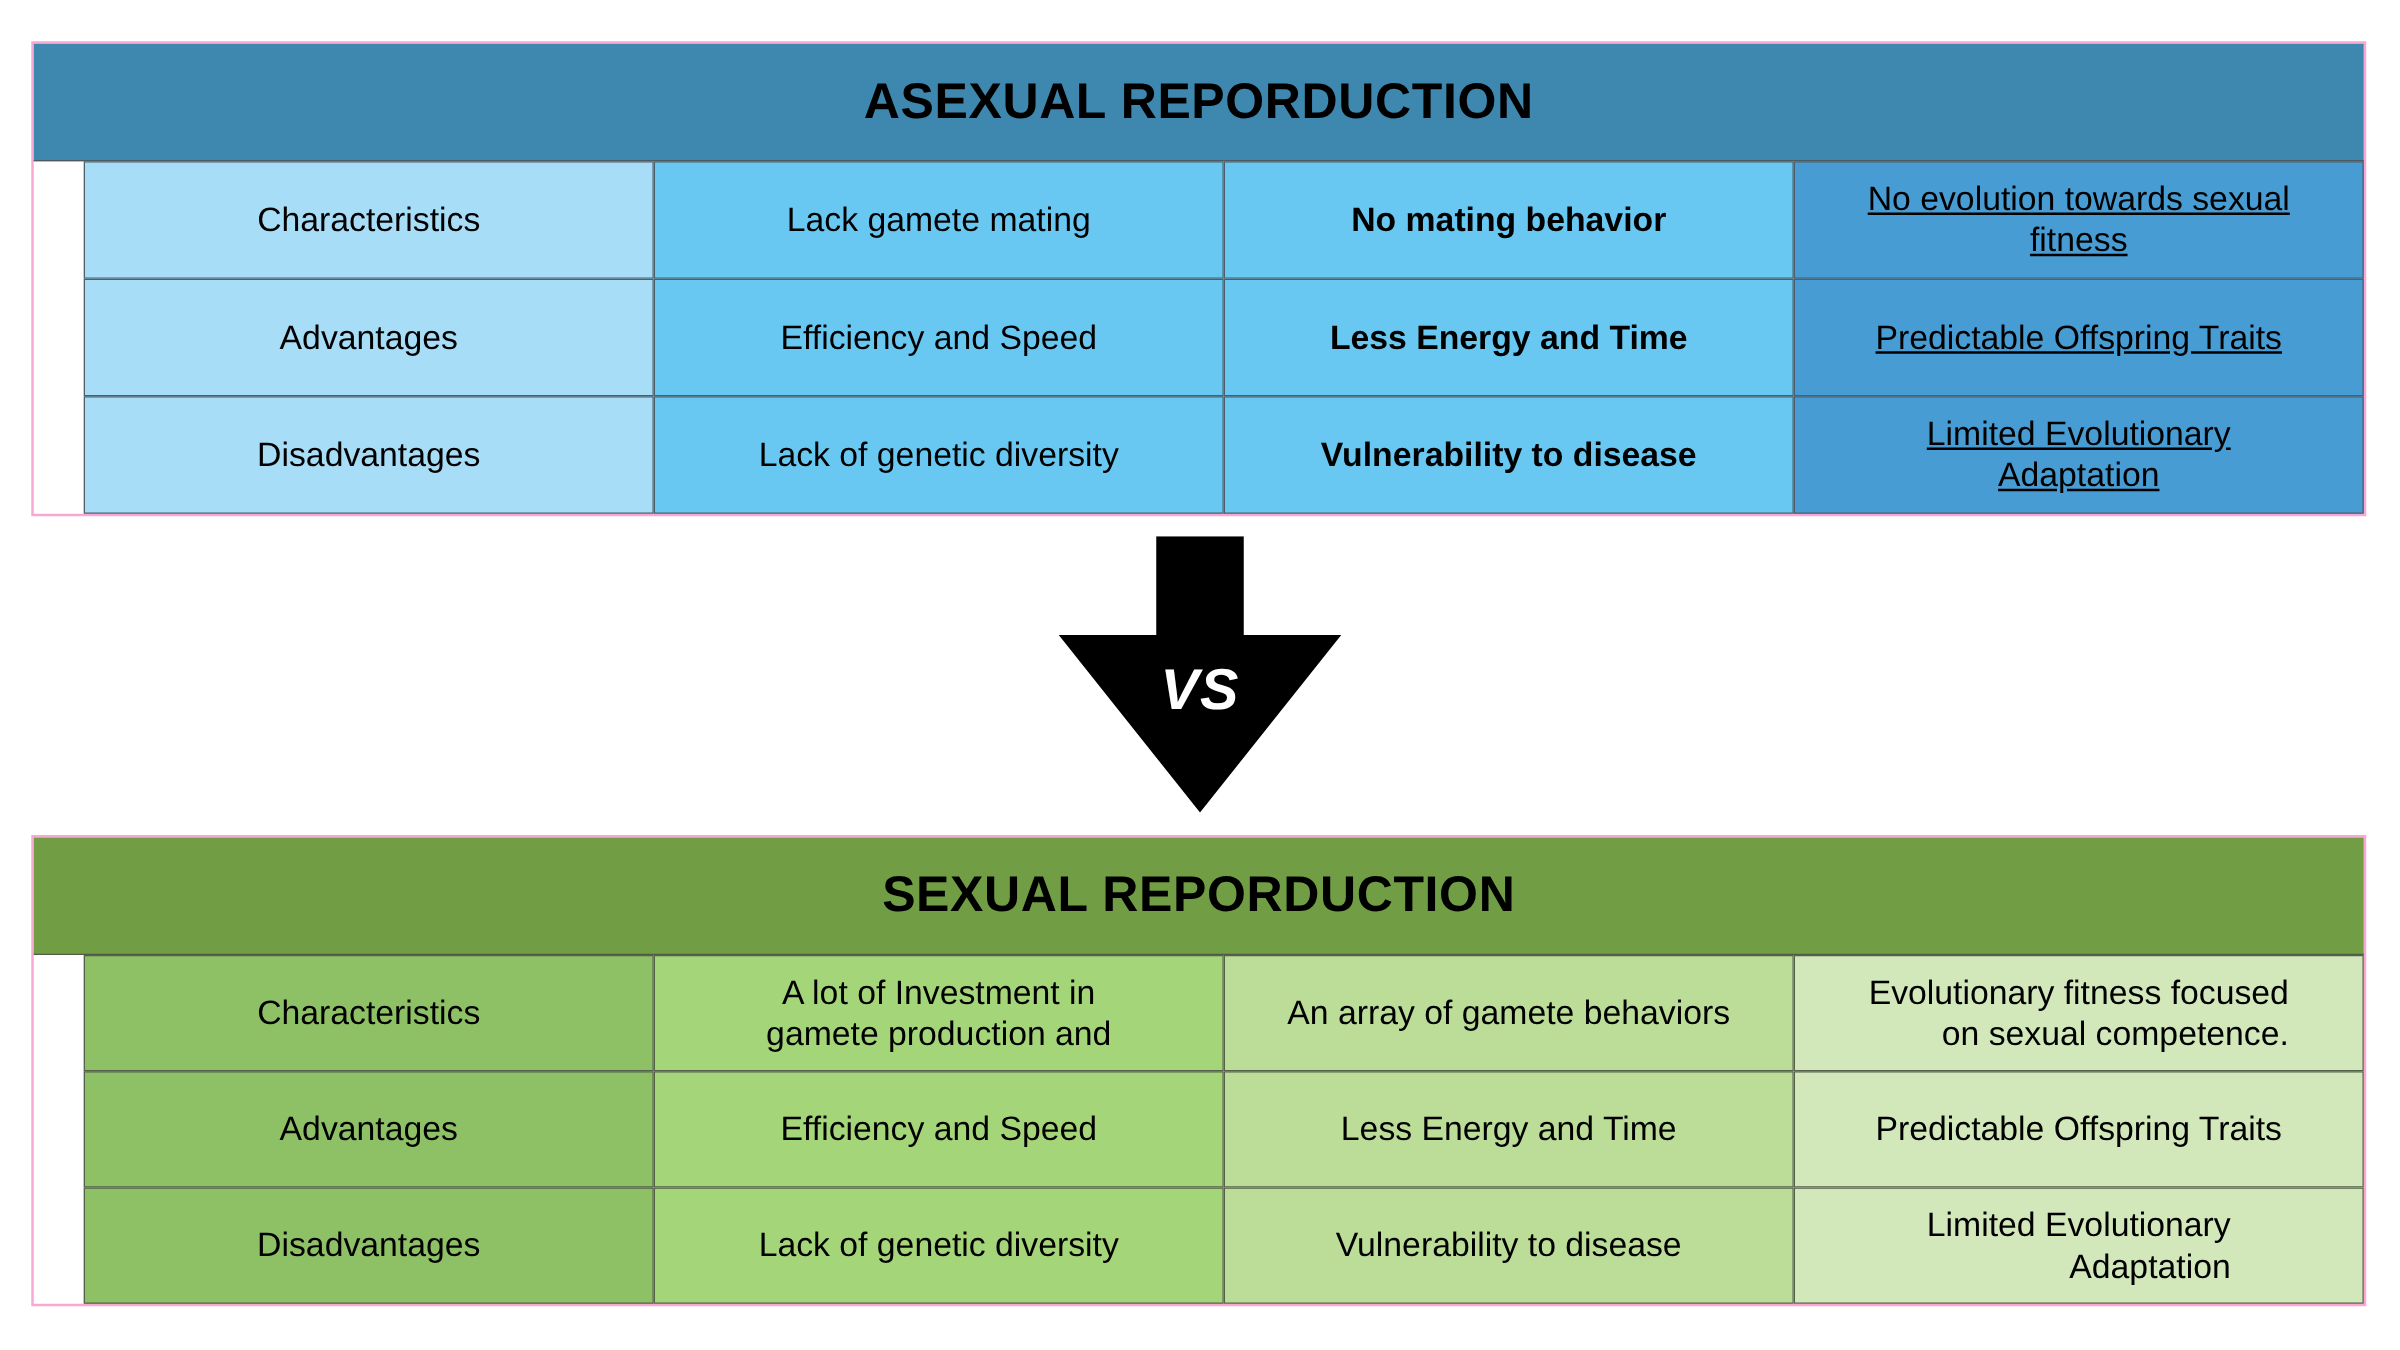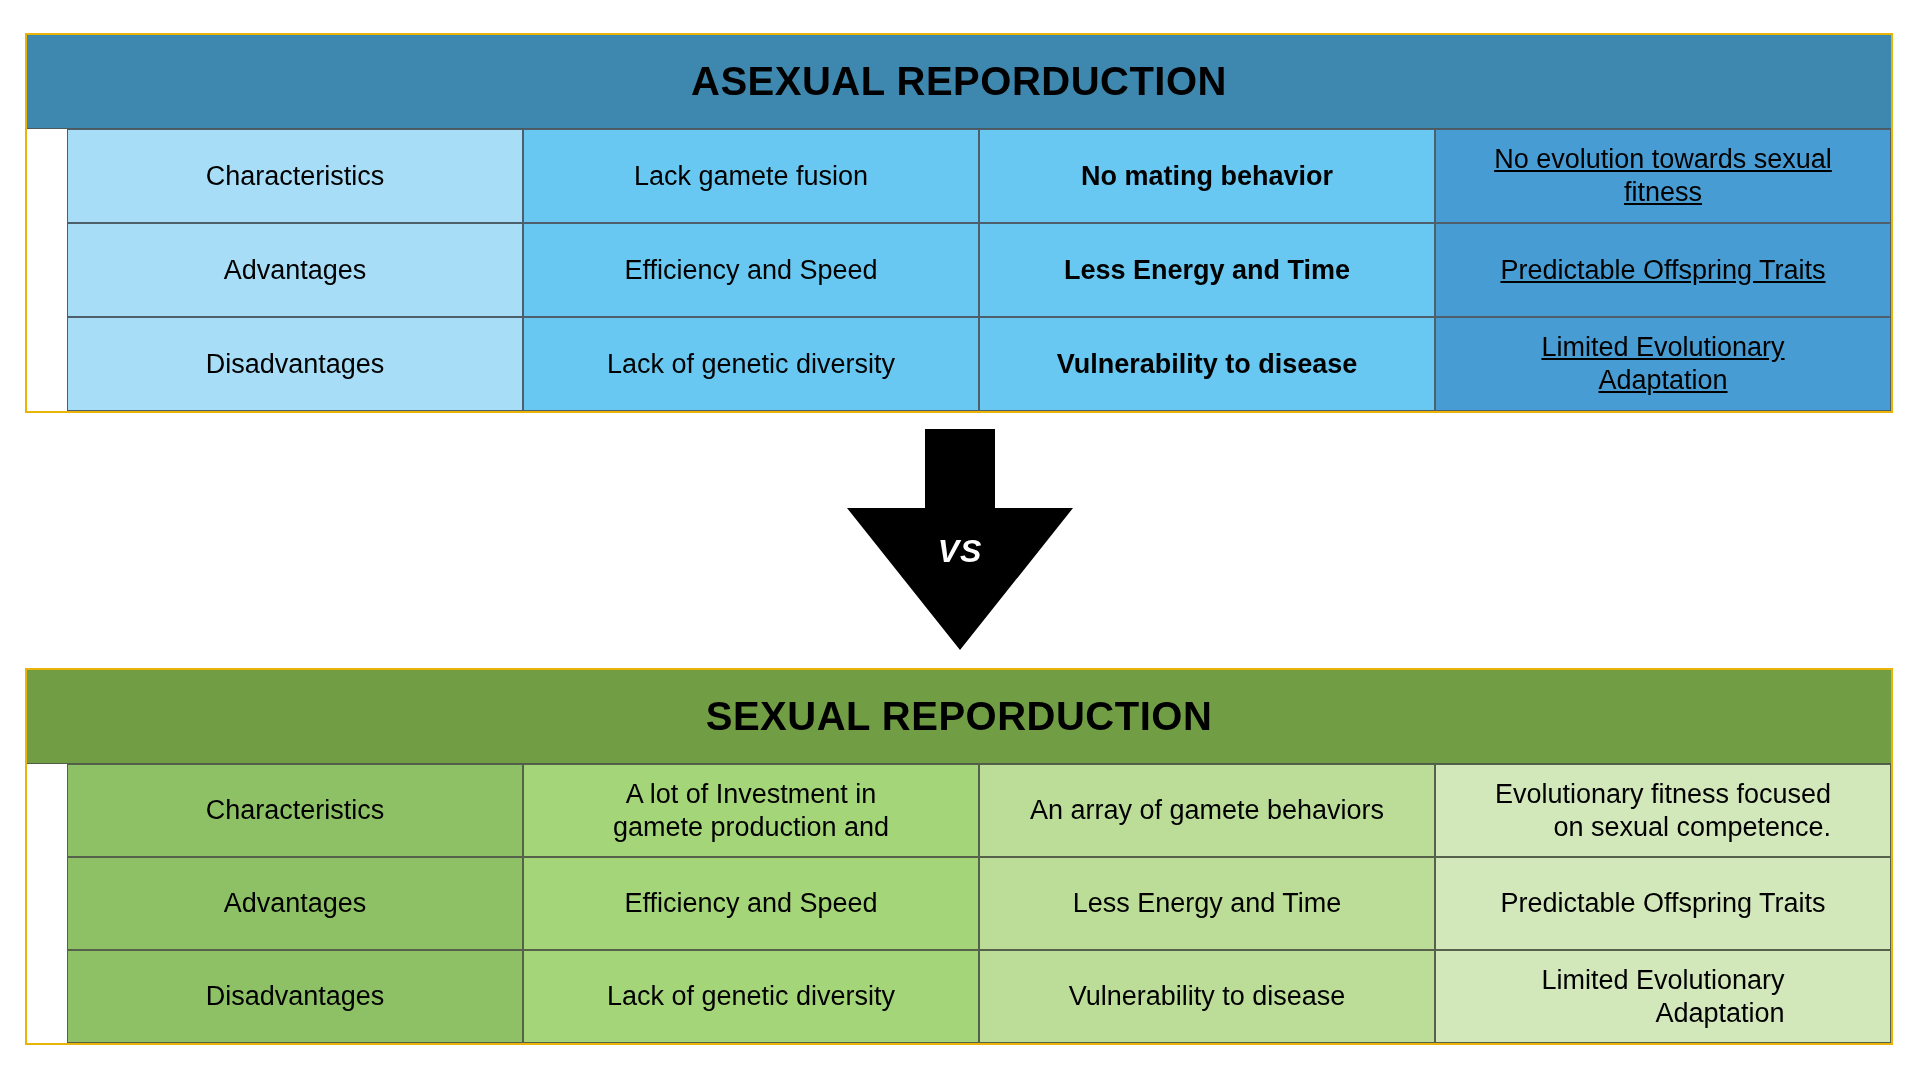--- a/index.html
+++ b/index.html
@@ -1,21 +1,21 @@
 <!DOCTYPE html>
 <html style="--a-header: #3e88b0; --a-col1: #a7ddf7; --a-col2: #68c8f2; --a-col3: #68c8f2; --a-col4: #479cd3; --a-border: #4c5f6b; --a-text: #000000; --s-header: #719e45; --s-col1: #8ec165; --s-col2: #a5d579; --s-col3: #bbdd98; --s-col4: #d2e7ba; --s-border: #55614b; --s-text: #000000;"><head>
 <meta charset="utf-8">
 <style>
   * { margin: 0; padding: 0; box-sizing: border-box; }
   html, body { width: 1920px; height: 1080px; background: #ffffff; overflow: hidden; }
   body { font-family: "Liberation Sans", "DejaVu Sans", sans-serif; color: #000; }
 
   .canvas { position: relative; width: 1920px; height: 1080px; background: #fff; }
 
-  .tbl { position: absolute; left: 25px; width: 1868px; border: 2px solid #eab308; display: flex; flex-direction: column; }
+  .tbl { position: absolute; left: 25px; width: 1868px; border: 2px solid #f9a8d4; display: flex; flex-direction: column; }
   .tbl-asexual { top: 33px; height: 380px; }
   .tbl-sexual  { top: 668px; height: 377px; }
 
   .tbl-header {
     flex: 0 0 94px; display: flex; align-items: center; justify-content: center;
     font-size: 40px; font-weight: bold; letter-spacing: 0.5px;
     border-bottom: 1px solid #4c5a60;
   }
   .tbl-asexual .tbl-header { background: var(--a-header, #3e88b0); }
   .tbl-sexual  .tbl-header { background: var(--s-header, #719e45); border-bottom-color: #4f5d48; }
@@ -37,33 +37,33 @@
 
   .tbl-sexual .col1 { background: var(--s-col1, #8ec165); }
   .tbl-sexual .col2 { background: var(--s-col2, #a5d579); }
   .tbl-sexual .col3 { background: var(--s-col3, #bbdd98); }
   .tbl-sexual .col4 { background: var(--s-col4, #d2e7ba); text-align: right; }
 
   .vs-arrow-svg { position: absolute; left: 847px; top: 429px; width: 226px; height: 221px; }
   .vs-label {
     position: absolute; left: 847px; top: 521px; width: 226px; height: 60px;
     display: flex; align-items: center; justify-content: center;
-    color: #ffffff; font-size: 32px; font-weight: bold; font-style: italic; letter-spacing: 1px;
+    color: #ffffff; font-size: 46px; font-weight: bold; font-style: italic; letter-spacing: 1px;
   }
 </style>
 </head>
 <body style="background: rgb(255, 255, 255);">
 
 <div class="canvas">
 
   <div class="tbl tbl-asexual">
     <div class="tbl-header">ASEXUAL REPORDUCTION</div>
     <div class="tbl-grid">
       <div class="cell col1">Characteristics</div>
-      <div class="cell col2">Lack gamete fusion</div>
+      <div class="cell col2">Lack gamete mating</div>
       <div class="cell col3">No mating behavior</div>
       <div class="cell col4">No evolution towards sexual
 fitness</div>
 
       <div class="cell col1">Advantages</div>
       <div class="cell col2">Efficiency and Speed</div>
       <div class="cell col3">Less Energy and Time</div>
       <div class="cell col4">Predictable Offspring Traits</div>
 
       <div class="cell col1">Disadvantages</div>

